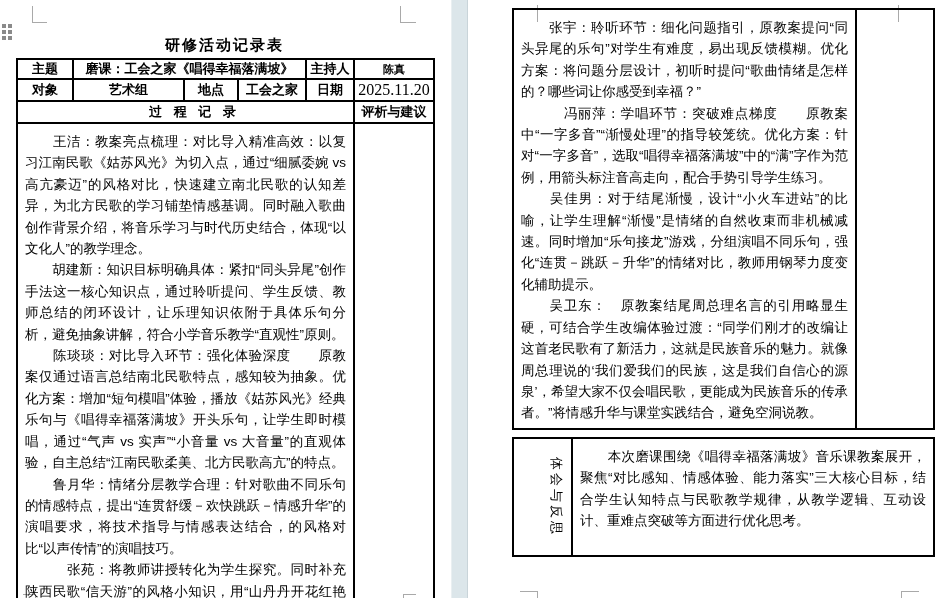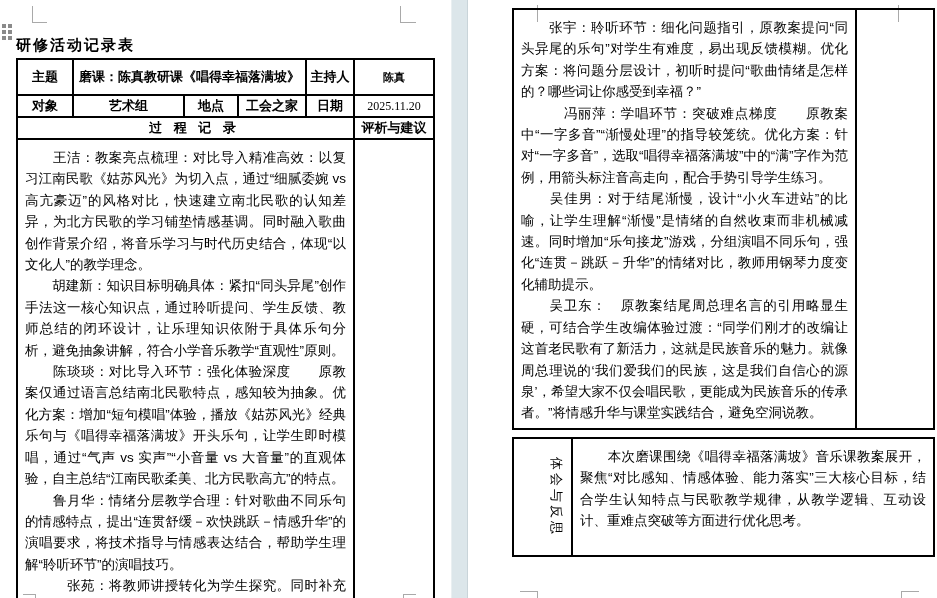--- a/index.html
+++ b/index.html
@@ -10,32 +10,32 @@
   }
   
   .page-gap{position:absolute;top:0;width:15px;height:598px;background:#dce6ea;
     border-left:1px solid #e9eff1;border-right:1px solid #c9d4d9;}
   
   .mark{position:absolute;}
   
   .handle{position:absolute;left:2px;top:24px;width:10px;height:16px;
     display:grid;grid-template-columns:4px 4px;grid-auto-rows:4px;gap:2px;}
   .handle i{background:#8a8a8a;display:block;}
-  .doc-title{position:absolute;left:16px;top:36px;width:417px;
+  .doc-title{position:absolute;left:16px;top:36px;width:417px;text-align:center;
     font-weight:bold;font-size:15px;letter-spacing:2px;}
   table{border-collapse:collapse;table-layout:fixed;position:absolute;}
   td{border:2px solid #000;font-size:13px;font-weight:bold;text-align:center;
      vertical-align:middle;padding:0 2px;overflow:hidden;}
   #left-table{left:16px;top:58px;width:417px;height:530px;}
   #right-table1{left:512px;top:8px;width:421px;height:411px;}
   #right-table2{left:512px;top:437px;width:421px;height:120px;}
   td.content{font-weight:normal;text-align:justify;vertical-align:top;
      padding:7px 7px 4px 7px;font-size:13.5px;line-height:21.4px;}
   .para{margin:0;}
-  td.serif{font-family:"Liberation Serif","DejaVu Serif",serif;font-weight:normal;font-size:12px;}
+  td.serif{font-family:"Liberation Serif","DejaVu Serif",serif;font-weight:normal;font-size:16px;}
   td.small-bold{font-size:11px;}
   .v-label-cell{width:59px;}
   .v-label{display:inline-block;transform:rotate(90deg);white-space:nowrap;
      font-size:13px;font-weight:normal;letter-spacing:3px;}
   .spaced{letter-spacing:4px;padding-left:20px;}
 </style>
 </head>
 <body>
 
 <div id="stage">
@@ -65,44 +65,44 @@
   <table id="left-table">
     <colgroup>
       <col style="width:56px">
         <col style="width:111px">
         <col style="width:54px">
       <col style="width:68px">
         <col style="width:48px">
         <col style="width:80px">
     </colgroup>
     <tbody>
-        <tr style="height:36px;">
+        <tr style="height:20px;">
       <td>主题</td>
-      <td colspan="3">磨课：陈真教研课《唱得幸福落满坡》</td>
+      <td colspan="3">磨课：工会之家《唱得幸福落满坡》</td>
       <td>主持人</td>
       <td class="small-bold">陈真</td>
     </tr>
     <tr style="height:22px;padding-left:36px;">
       <td>对象</td>
       <td>艺术组</td>
       <td>地点</td>
       <td>工会之家</td>
       <td>日期</td>
       <td class="serif">2025.11.20</td>
     </tr>
     <tr style="height:22px;">
       <td colspan="5" class="spaced">过 程 记 录</td>
       <td>评析与建议</td>
     </tr>
     <tr>
       <td colspan="5" class="content">
             <p class="para">　　王洁：教案亮点梳理：对比导入精准高效：以复习江南民歌《姑苏风光》为切入点，通过“细腻委婉 vs 高亢豪迈”的风格对比，快速建立南北民歌的认知差异，为北方民歌的学习铺垫情感基调。同时融入歌曲创作背景介绍，将音乐学习与时代历史结合，体现“以文化人”的教学理念。</p>
             <p class="para">　　胡建新：知识目标明确具体：紧扣“同头异尾”创作手法这一核心知识点，通过聆听提问、学生反馈、教师总结的闭环设计，让乐理知识依附于具体乐句分析，避免抽象讲解，符合小学音乐教学“直观性”原则。</p>
             <p class="para">　　陈琰琰：对比导入环节：强化体验深度　　原教案仅通过语言总结南北民歌特点，感知较为抽象。优化方案：增加“短句模唱”体验，播放《姑苏风光》经典乐句与《唱得幸福落满坡》开头乐句，让学生即时模唱，通过“气声 vs 实声”“小音量 vs 大音量”的直观体验，自主总结“江南民歌柔美、北方民歌高亢”的特点。</p>
-            <p class="para">　　鲁月华：情绪分层教学合理：针对歌曲不同乐句的情感特点，提出“连贯舒缓－欢快跳跃－情感升华”的演唱要求，将技术指导与情感表达结合，帮助学生理解“聆听环节”的演唱技巧。</p>
+            <p class="para">　　鲁月华：情绪分层教学合理：针对歌曲不同乐句的情感特点，提出“连贯舒缓－欢快跳跃－情感升华”的演唱要求，将技术指导与情感表达结合，的风格对比“以声传情”的演唱技巧。</p>
             <p class="para">　　　张苑：将教师讲授转化为学生探究。同时补充陕西民歌“信天游”的风格小知识，用“山丹丹开花红艳艳”的片段音频铺垫地域音乐特色。</p>
           </td>
       <td></td>
     </tr>
   </tbody>
     </table>
 
   <table id="right-table1">
     <colgroup>
         <col style="width:343px">

